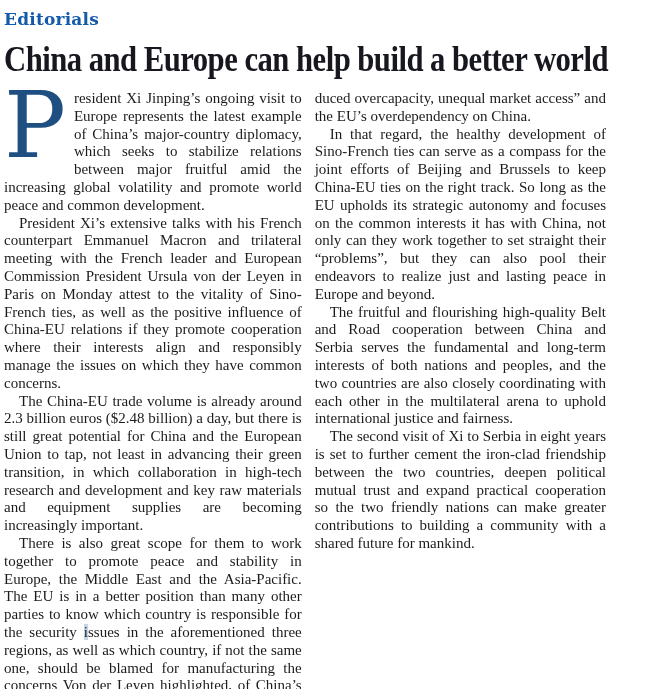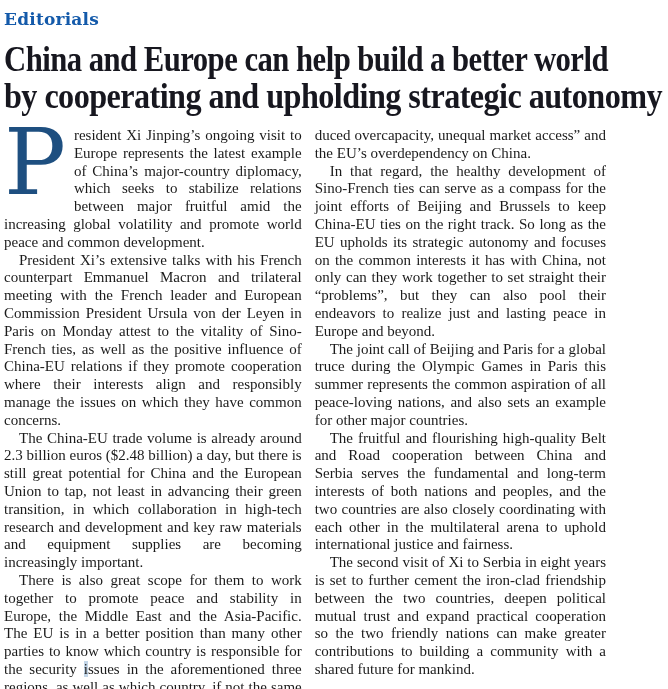--- a/index.html
+++ b/index.html
@@ -83,36 +83,32 @@
 <body>
 
 <div class="page">
 
   <div class="kicker">Editorials</div>
 
   <div class="headline">
     <div class="hl-line">
       <span class="hl-fit" style="transform: scaleX(0.876931);">China and Europe can help build a better world</span>
     </div>
-    <div class="hl-line">
-      <span class="hl-fit" style="transform: scaleX(0.919456);">by cooperating and upholding strategic autonomy</span>
-    </div>
   </div>
 
   <div class="columns">
 
     <div class="col col-left">
       <p class="para"><span class="dropcap">P</span><span>resident Xi Jinping’s ongoing visit to Europe represents the latest example of China’s major-country diplomacy, which seeks to stabilize relations between major fruitful amid the increasing global volatility and promote world peace and common development.</span></p>
       <p class="para indent">President Xi’s extensive talks with his French counterpart Emmanuel Macron and trilateral meeting with the French leader and European Commission President Ursula von der Leyen in Paris on Monday attest to the vitality of Sino-French ties, as well as the positive influence of China-EU relations if they promote cooperation where their interests align and responsibly manage the issues on which they have common concerns.</p>
       <p class="para indent">The China-EU trade volume is already around 2.3 billion euros ($2.48 billion) a day, but there is still great potential for China and the European Union to tap, not least in advancing their green transition, in which collaboration in high-tech research and development and key raw materials and equipment supplies are becoming increasingly important.</p>
       <p class="para indent"><span>There is also great scope for them to work together to promote peace and stability in Europe, the Middle East and the Asia-Pacific. The EU is in a better position than many other parties to know which country is responsible for the security </span><span class="find-highlight">i</span><span>ssues in the aforementioned three regions, as well as which country, if not the same one, should be blamed for manufacturing the concerns Von der Leyen highlighted, of China’s supposed “State-in-</span></p>
     </div>
 
     <div class="col col-right">
       <p class="para">duced overcapacity, unequal market access” and the EU’s overdependency on China.</p>
       <p class="para indent">In that regard, the healthy development of Sino-French ties can serve as a compass for the joint efforts of Beijing and Brussels to keep China-EU ties on the right track. So long as the EU upholds its strategic autonomy and focuses on the common interests it has with China, not only can they work together to set straight their “problems”, but they can also pool their endeavors to realize just and lasting peace in Europe and beyond.</p>
-      <p class="para indent">The joint call of Beijing and Paris for a global truce during the Olympic Games in Paris this summer represents the common aspiration of all peace-loving nations, and also sets an example for other major countries.</p>
       <p class="para indent">The fruitful and flourishing high-quality Belt and Road cooperation between China and Serbia serves the fundamental and long-term interests of both nations and peoples, and the two countries are also closely coordinating with each other in the multilateral arena to uphold international justice and fairness.</p>
       <p class="para indent">The second visit of Xi to Serbia in eight years is set to further cement the iron-clad friendship between the two countries, deepen political mutual trust and expand practical cooperation so the two friendly nations can make greater contributions to building a community with a shared future for mankind.</p>
     </div>
 
   </div>
 </div>
 
 </body></html>

